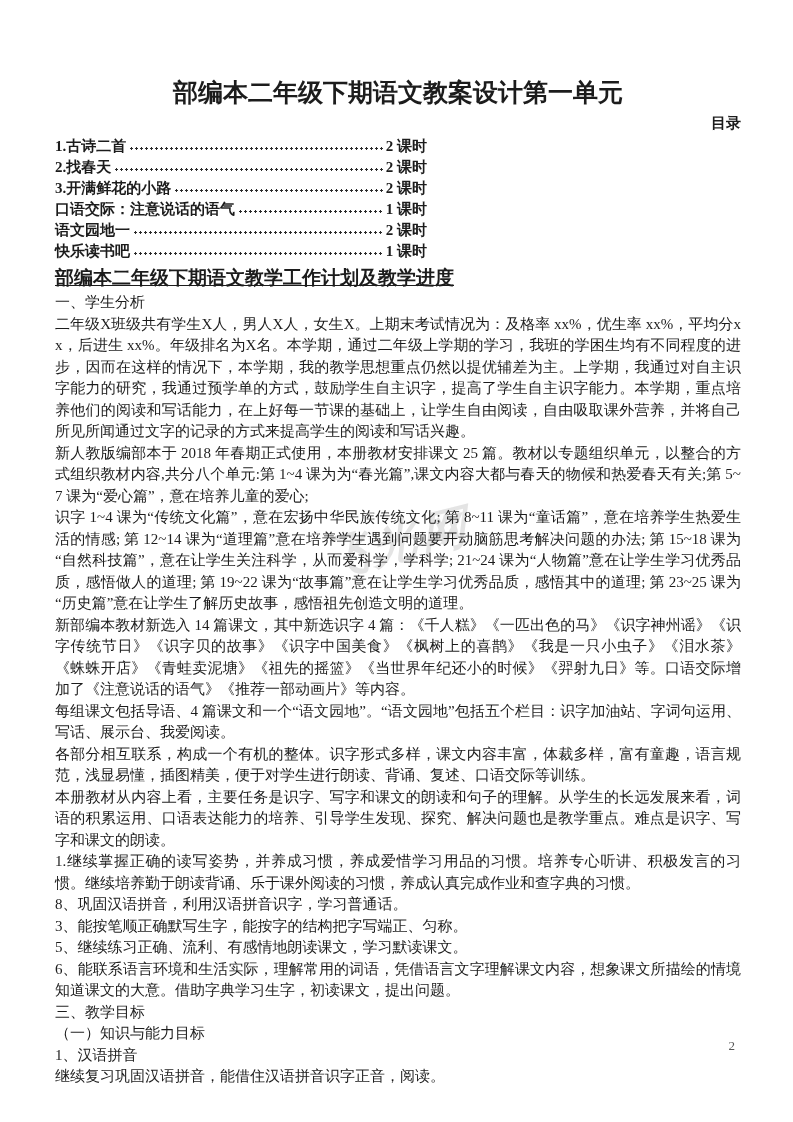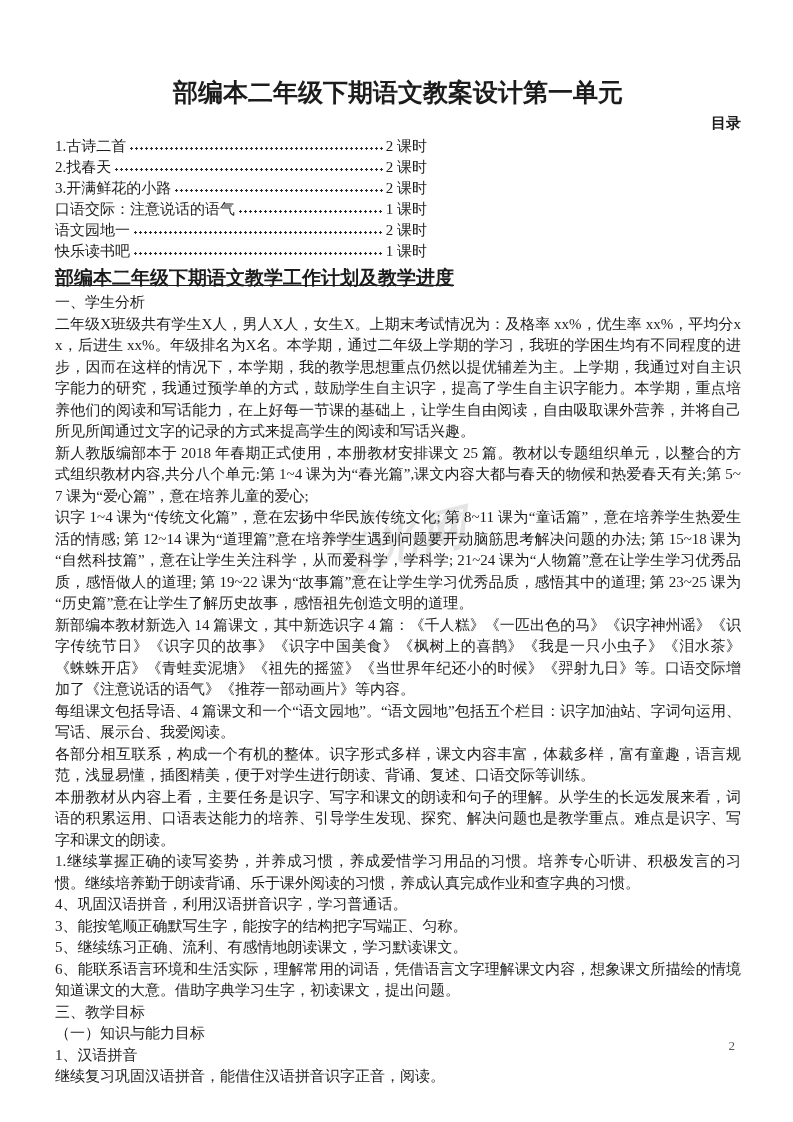--- a/index.html
+++ b/index.html
@@ -39,20 +39,21 @@
   }
   .toc {
     width: 372px;
     font-size: 15px;
     line-height: 21px;
   }
   .toc-row {
     display: flex;
     align-items: center;
     white-space: nowrap;
+    font-weight: bold;
   }
   .toc-leader {
     flex: 1;
     align-self: stretch;
     margin: 0 3px;
     background-image: radial-gradient(circle, #2a2a2a 1.1px, transparent 1.2px);
     background-size: 5px 5px;
     background-repeat: repeat-x;
     background-position: 0 63%;
   }
@@ -145,21 +146,21 @@
     <div class="body-text">
       <p>一、学生分析</p>
       <p>二年级X班级共有学生X人，男人X人，女生X。上期末考试情况为：及格率 xx%，优生率 xx%，平均分xx，后进生 xx%。年级排名为X名。本学期，通过二年级上学期的学习，我班的学困生均有不同程度的进步，因而在这样的情况下，本学期，我的教学思想重点仍然以提优辅差为主。上学期，我通过对自主识字能力的研究，我通过预学单的方式，鼓励学生自主识字，提高了学生自主识字能力。本学期，重点培养他们的阅读和写话能力，在上好每一节课的基础上，让学生自由阅读，自由吸取课外营养，并将自己所见所闻通过文字的记录的方式来提高学生的阅读和写话兴趣。</p>
       <p>新人教版编部本于 2018 年春期正式使用，本册教材安排课文 25 篇。教材以专题组织单元，以整合的方式组织教材内容,共分八个单元:第 1~4 课为为“春光篇”,课文内容大都与春天的物候和热爱春天有关;第 5~7 课为“爱心篇”，意在培养儿童的爱心;</p>
       <p>识字 1~4 课为“传统文化篇”，意在宏扬中华民族传统文化; 第 8~11 课为“童话篇”，意在培养学生热爱生活的情感; 第 12~14 课为“道理篇”意在培养学生遇到问题要开动脑筋思考解决问题的办法; 第 15~18 课为“自然科技篇”，意在让学生关注科学，从而爱科学，学科学; 21~24 课为“人物篇”意在让学生学习优秀品质，感悟做人的道理; 第 19~22 课为“故事篇”意在让学生学习优秀品质，感悟其中的道理; 第 23~25 课为“历史篇”意在让学生了解历史故事，感悟祖先创造文明的道理。</p>
       <p>新部编本教材新选入 14 篇课文，其中新选识字 4 篇：《千人糕》《一匹出色的马》《识字神州谣》《识字传统节日》《识字贝的故事》《识字中国美食》《枫树上的喜鹊》《我是一只小虫子》《泪水茶》《蛛蛛开店》《青蛙卖泥塘》《祖先的摇篮》《当世界年纪还小的时候》《羿射九日》等。口语交际增加了《注意说话的语气》《推荐一部动画片》等内容。</p>
       <p>每组课文包括导语、4 篇课文和一个“语文园地”。“语文园地”包括五个栏目：识字加油站、字词句运用、写话、展示台、我爱阅读。</p>
       <p>各部分相互联系，构成一个有机的整体。识字形式多样，课文内容丰富，体裁多样，富有童趣，语言规范，浅显易懂，插图精美，便于对学生进行朗读、背诵、复述、口语交际等训练。</p>
       <p>本册教材从内容上看，主要任务是识字、写字和课文的朗读和句子的理解。从学生的长远发展来看，词语的积累运用、口语表达能力的培养、引导学生发现、探究、解决问题也是教学重点。难点是识字、写字和课文的朗读。</p>
       <p>1.继续掌握正确的读写姿势，并养成习惯，养成爱惜学习用品的习惯。培养专心听讲、积极发言的习惯。继续培养勤于朗读背诵、乐于课外阅读的习惯，养成认真完成作业和查字典的习惯。</p>
-      <p>4、巩固汉语拼音，利用汉语拼音识字，学习普通话。</p>
+      <p>8、巩固汉语拼音，利用汉语拼音识字，学习普通话。</p>
       <p>3、能按笔顺正确默写生字，能按字的结构把字写端正、匀称。</p>
       <p>5、继续练习正确、流利、有感情地朗读课文，学习默读课文。</p>
       <p>6、能联系语言环境和生活实际，理解常用的词语，凭借语言文字理解课文内容，想象课文所描绘的情境知道课文的大意。借助字典学习生字，初读课文，提出问题。</p>
       <p>三、教学目标</p>
       <p>（一）知识与能力目标</p>
       <p>1、汉语拼音</p>
       <p>继续复习巩固汉语拼音，能借住汉语拼音识字正音，阅读。</p>
 
     </div>
 

